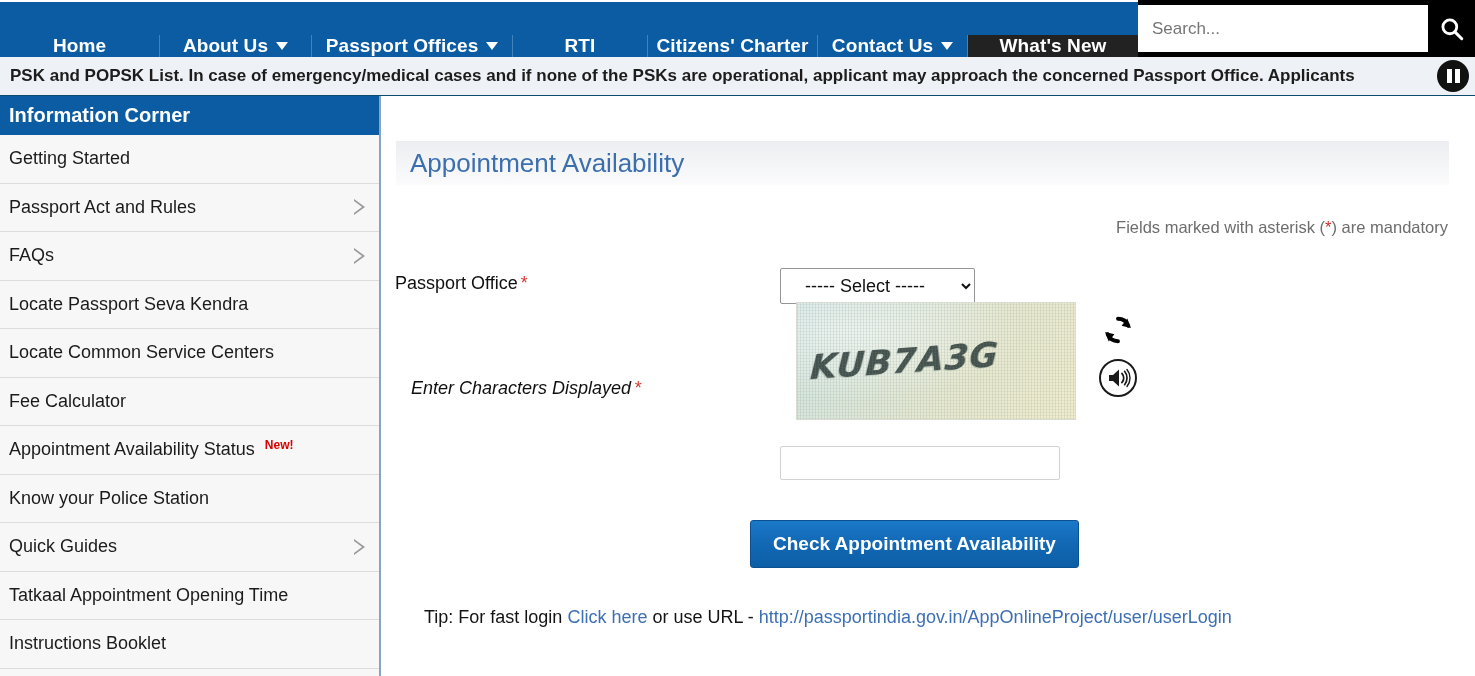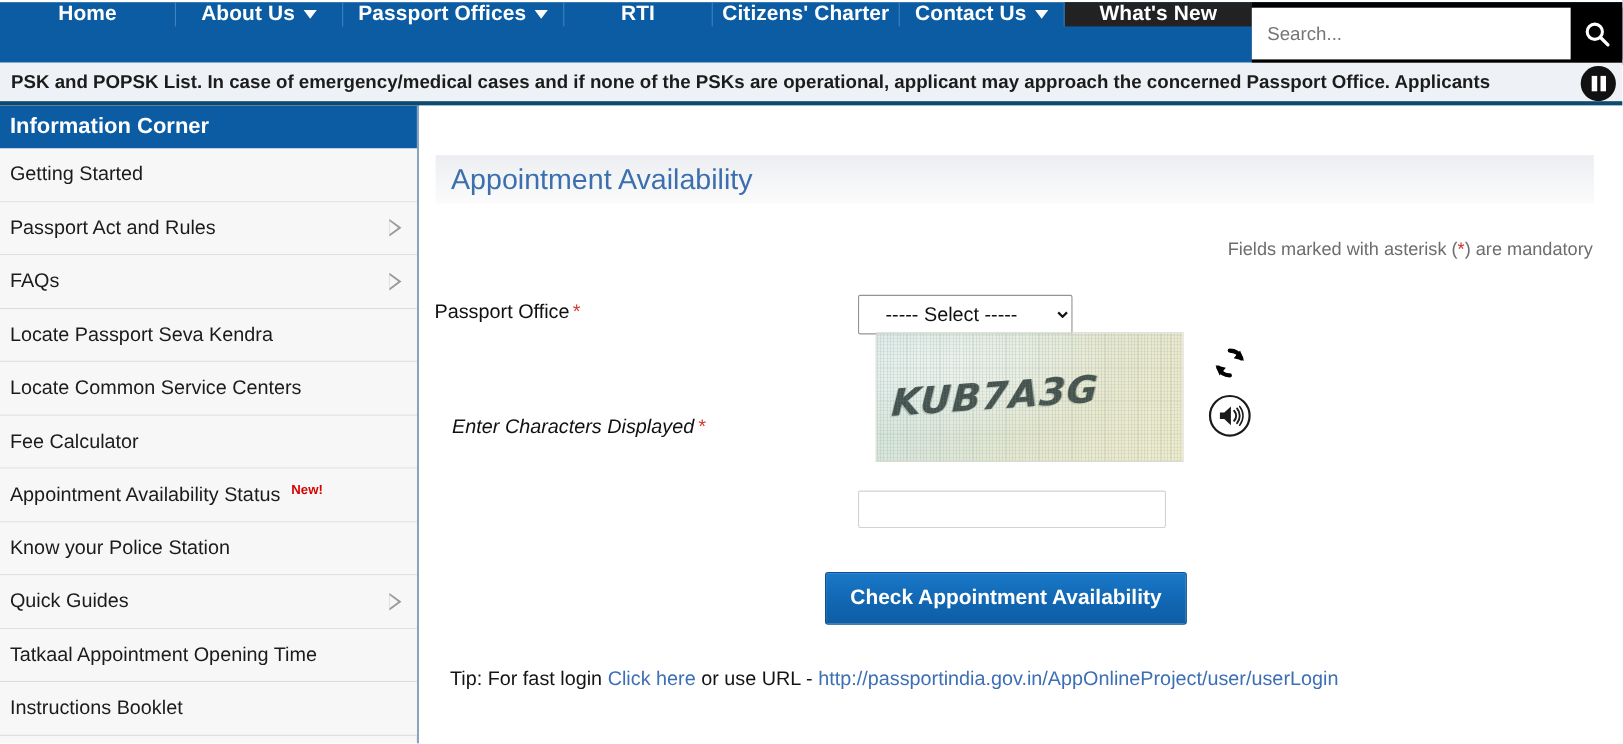--- a/index.html
+++ b/index.html
@@ -9,21 +9,21 @@
     font-family: "Liberation Sans", sans-serif;
     overflow: hidden;
   }
 
   
   .topnav {
     display: flex;
     height: 57px;
     background: #0b5ca3;
     border-top: 2px solid #ffffff;
-    align-items: flex-start;
+    align-items: flex-end;
   }
   .nav-item {
     display: flex;
     align-items: center;
     justify-content: center;
     color: #ffffff;
     font-weight: bold;
     font-size: 19px;
     padding: 0 22px;
     white-space: nowrap;
@@ -76,21 +76,21 @@
     display: flex;
     align-items: center;
     justify-content: center;
     cursor: pointer;
   }
 
   
   .ticker {
     height: 39px;
     background: #eef1f5;
-    border-bottom: 4px solid #0c4a6e;
+    border-bottom: 1px solid #0c4a6e;
     display: flex;
     align-items: center;
     overflow: hidden;
     position: relative;
   }
   .ticker-text {
     font-size: 17px;
     font-weight: bold;
     color: #1c1c1c;
     white-space: nowrap;
@@ -320,20 +320,21 @@
     padding: 12px 22px;
     cursor: pointer;
     font-family: "Liberation Sans", sans-serif;
   }
 
   .tip {
     margin-top: 39px;
     padding-left: 28px;
     font-size: 18px;
     color: #141414;
+    margin-left: 15px;
   }
   .tip a { color: #3d6fb4; text-decoration: none; cursor: pointer; }
 </style>
 </head>
 <body>
 
 <div class="topnav">
   <div class="nav-item home">
     <span>Home</span>
   </div>

